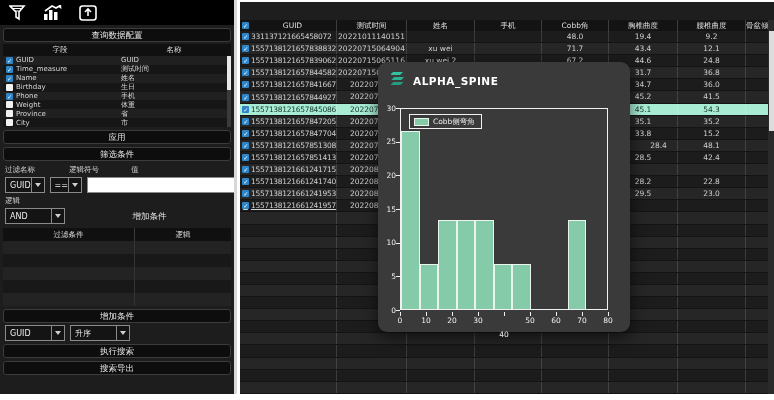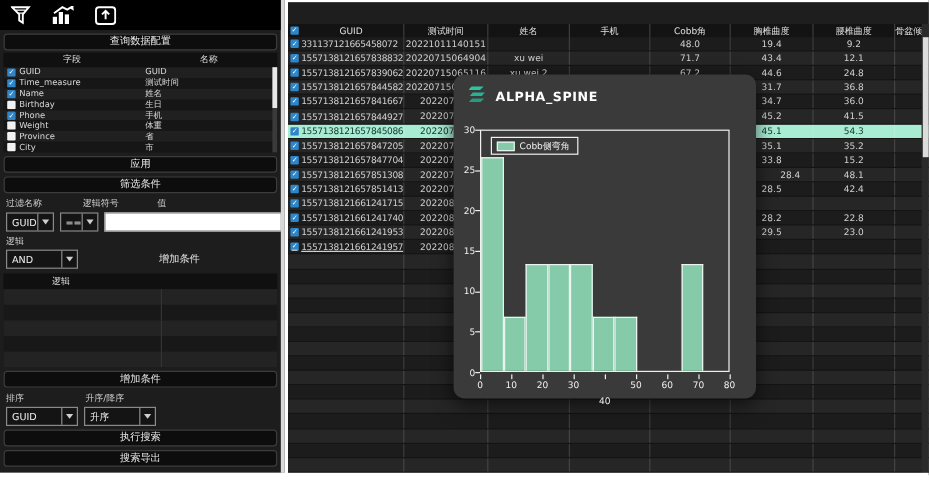--- a/index.html
+++ b/index.html
@@ -221,20 +221,21 @@
     <div class="frm-row">
       <div class="selbox w60">
         <span>AND</span>
         <span class="arr"></span>
       </div>
       <div class="add-btn">增加条件</div>
     </div>
 
     <div class="cond-table">
       <div class="ct-head">
+        <div class="h1">过滤条件</div>
         <div class="h2">逻辑</div>
       </div>
       <div id="cond-body">
           <div class="ct-row">
             <div class="h1"></div>
             <div class="h2"></div>
           </div>
           <div class="ct-row">
             <div class="h1"></div>
             <div class="h2"></div>
@@ -248,24 +249,20 @@
             <div class="h2"></div>
           </div>
           <div class="ct-row">
             <div class="h1"></div>
             <div class="h2"></div>
           </div>
         </div>
     </div>
 
     <div class="sec-bar">增加条件</div>
-    <div class="sort-labels">
-      <div class="l1">排序</div>
-      <div class="l2">升序/降序</div>
-    </div>
     <div class="frm-row">
       <div class="selbox w60">
         <span>GUID</span>
         <span class="arr"></span>
       </div>
       <div class="selbox w60">
         <span>升序</span>
         <span class="arr"></span>
       </div>
     </div>

